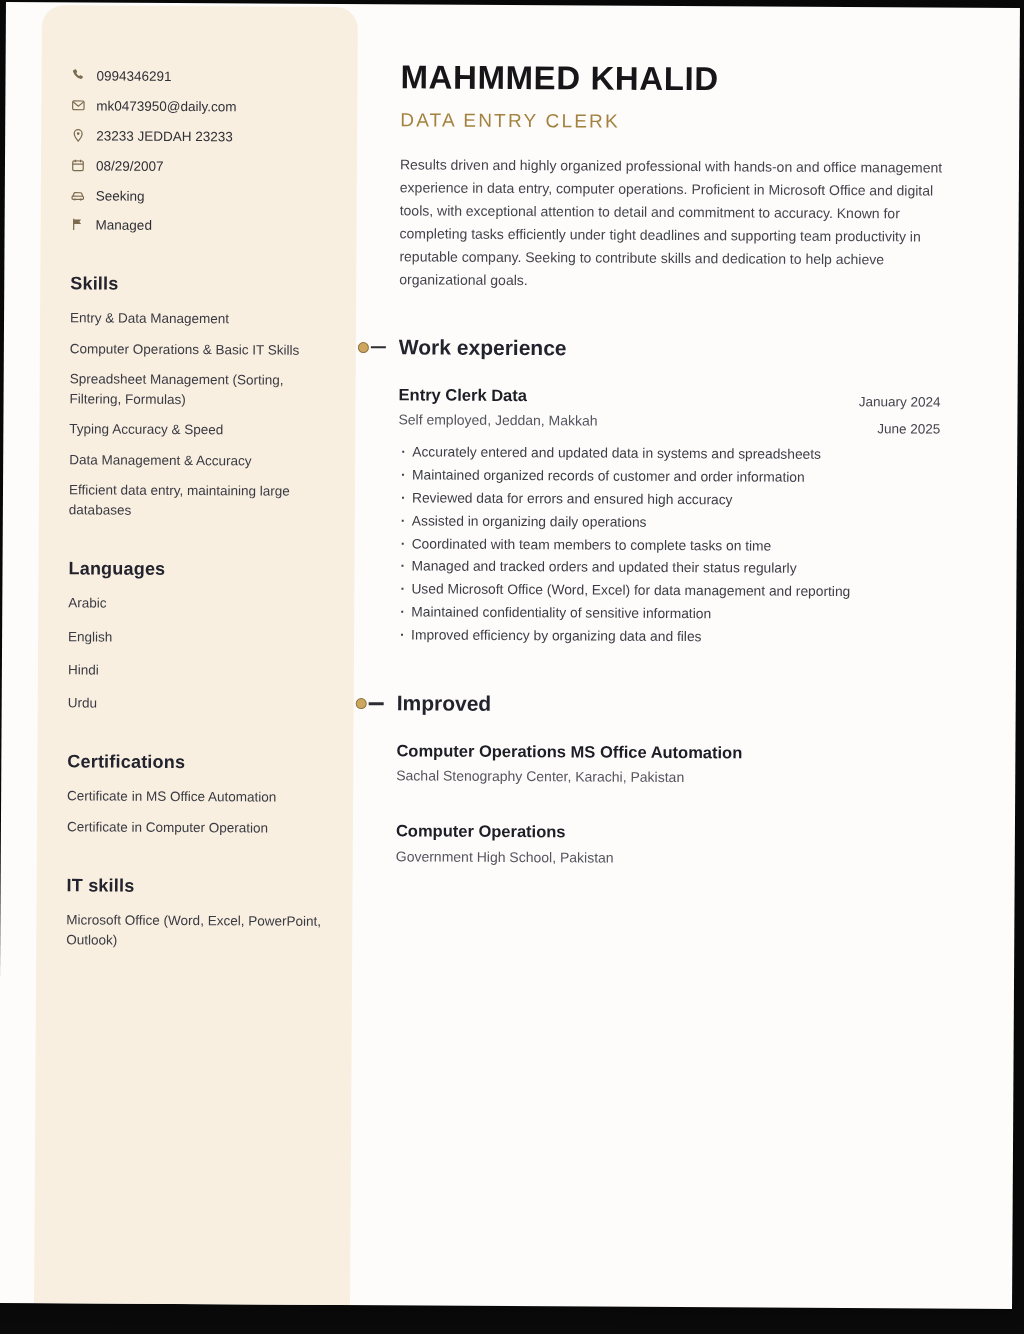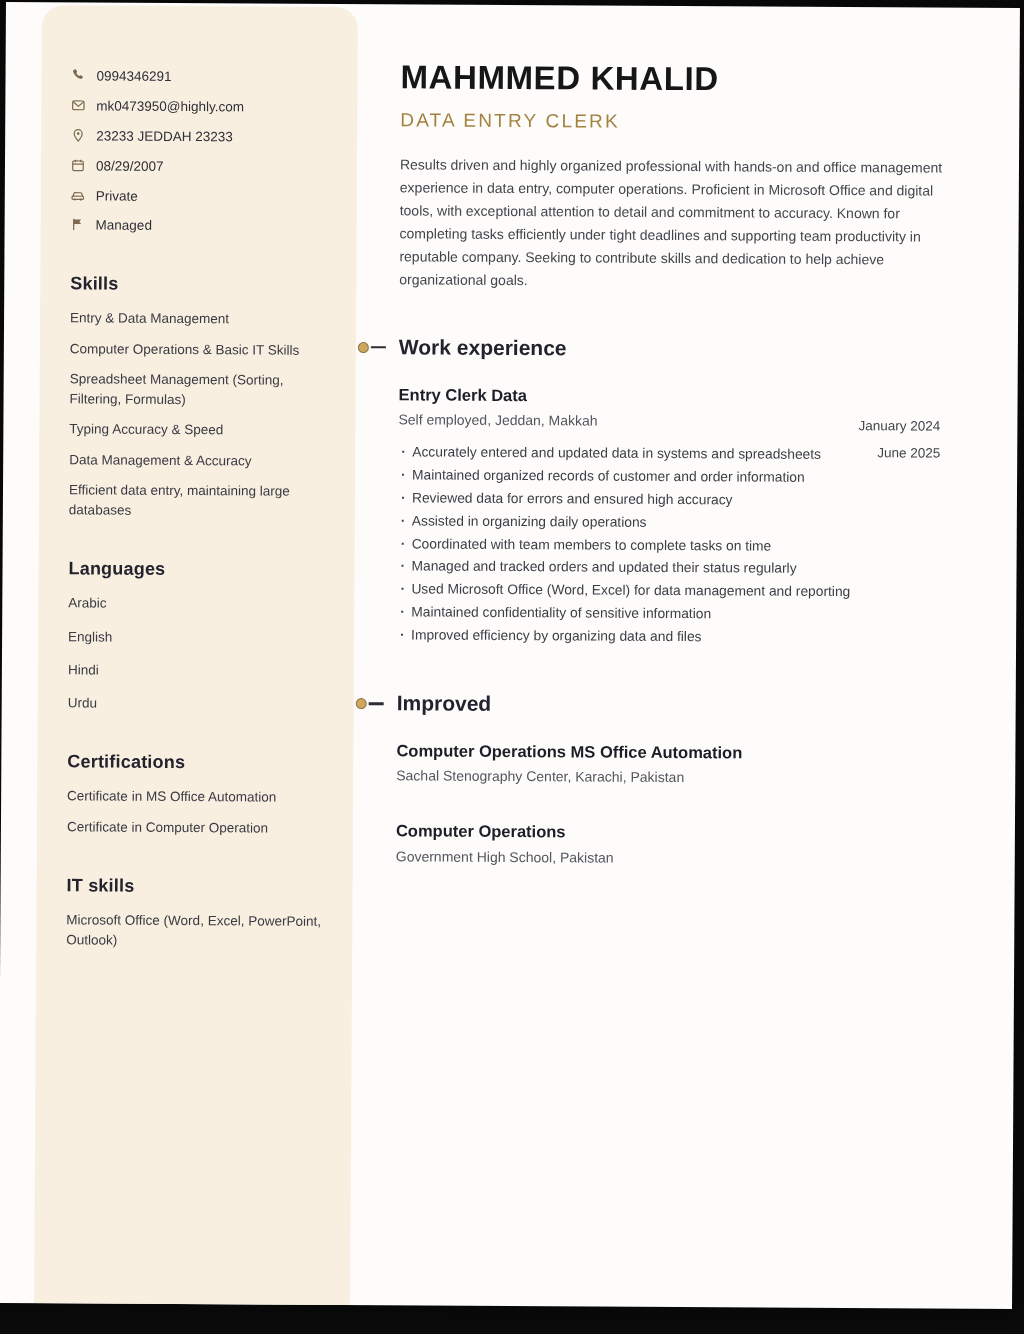--- a/index.html
+++ b/index.html
@@ -75,21 +75,21 @@
   }
   .marker-line{width:15px;height:2.5px;background:#2c2c33;margin-left:2px;}
   .entry-header{position:relative;margin-bottom:6px;}
   .entry-title{
     font-size:16.5px;font-weight:700;color:#1d1d26;margin:0 0 6px 0;
     max-width:390px;line-height:1.35;
   }
   .entry-sub{font-size:14px;color:#55555e;margin:0;}
   .entry-dates{
     position:absolute;right:6px;top:2px;text-align:right;
-    font-size:13.5px;color:#44444c;line-height:2.0;margin-top:24px;
+    font-size:13.5px;color:#44444c;line-height:2.0;
   }
   .bullets{list-style:none;margin:14px 0 0 0;padding:0;}
   .bullets li{
     position:relative;padding-left:14px;
     font-size:13.8px;line-height:1.66;color:#3d3d45;
   }
   .bullets li::before{
     content:"·";position:absolute;left:3px;top:0;
     font-weight:700;color:#3d3d45;
   }
@@ -111,21 +111,21 @@
         </span>
         <span>0994346291</span>
       </div>
       <div class="contact-item">
         <span class="icon">
           <svg viewBox="0 0 16 16">
               <rect x="1.5" y="3" width="13" height="10" rx="1.5" fill="none" stroke="currentColor" stroke-width="1.4"></rect>
               <path d="M2 4l6 5 6-5" fill="none" stroke="currentColor" stroke-width="1.4"></path>
             </svg>
         </span>
-        <span>mk0473950@highly.com</span>
+        <span>mk0473950@daily.com</span>
       </div>
       <div class="contact-item">
         <span class="icon">
           <svg viewBox="0 0 16 16">
               <path d="M8 1.5c-2.5 0-4.5 2-4.5 4.5 0 3.4 4.5 8.5 4.5 8.5s4.5-5.1 4.5-8.5c0-2.5-2-4.5-4.5-4.5z" fill="none" stroke="currentColor" stroke-width="1.4"></path>
               <circle cx="8" cy="6" r="1.6" fill="currentColor"></circle>
             </svg>
         </span>
         <span>23233 JEDDAH 23233</span>
       </div>
@@ -141,21 +141,21 @@
       </div>
       <div class="contact-item">
         <span class="icon">
           <svg viewBox="0 0 16 16">
               <path d="M2.5 9l1-3c.2-.6.8-1 1.4-1h6.2c.6 0 1.2.4 1.4 1l1 3" fill="none" stroke="currentColor" stroke-width="1.4"></path>
               <rect x="1.5" y="9" width="13" height="3.5" rx="1" fill="none" stroke="currentColor" stroke-width="1.4"></rect>
               <circle cx="4.5" cy="12.8" r="1.2" fill="currentColor"></circle>
               <circle cx="11.5" cy="12.8" r="1.2" fill="currentColor"></circle>
             </svg>
         </span>
-        <span>Private</span>
+        <span>Seeking</span>
       </div>
       <div class="contact-item">
         <span class="icon">
           <svg viewBox="0 0 16 16">
               <path d="M3.5 1.5v13" stroke="currentColor" stroke-width="1.4"></path>
               <path d="M3.5 2.5h8.5l-2 2.5 2 2.5H3.5z" fill="currentColor"></path>
             </svg>
         </span>
         <span>Managed</span>
       </div>

